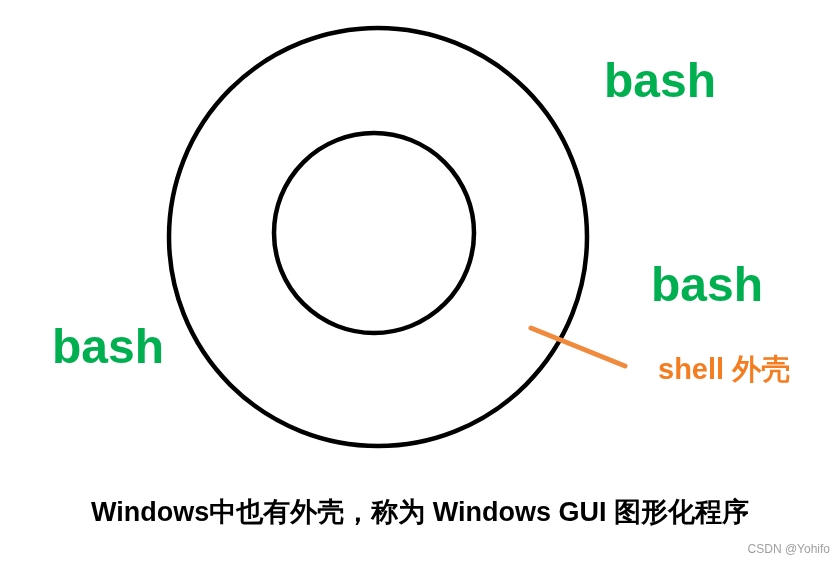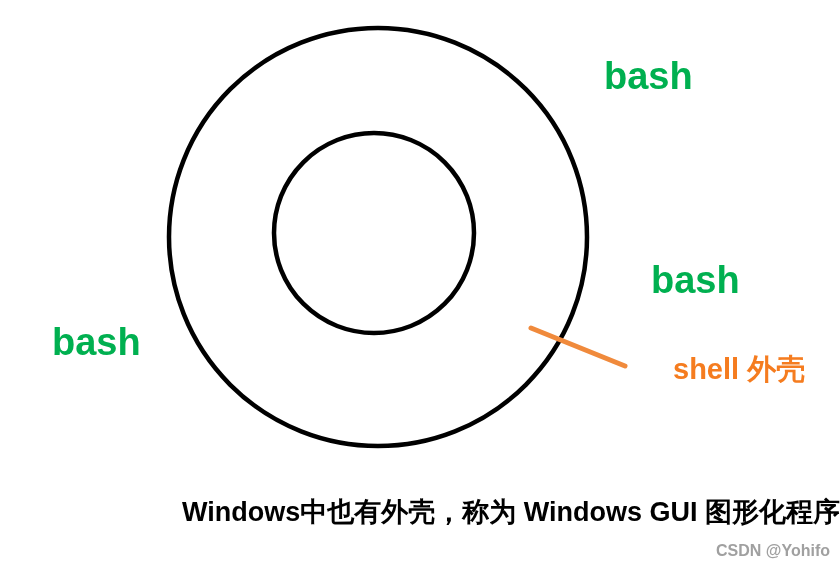--- a/index.html
+++ b/index.html
@@ -32,57 +32,56 @@
     stroke-width: 5;
     stroke-linecap: round;
   }
   .label {
     position: absolute;
     font-weight: 700;
     line-height: 1;
     white-space: nowrap;
   }
   .bash-label {
-    font-size: 38px;
+    font-size: 48px;
     color: var(--bash-text, #00b050);
   }
   .kernel-label {
     font-size: 30px;
     color: var(--kernel-text, #8b1a1e);
     left: 376px;
     top: 232px;
     transform: translate(-50%, -50%);
   }
   .bash-top-right { left: 604px; top: 57px; }
   .bash-right     { left: 651px; top: 261px; }
   .bash-left      { left: 52px;  top: 323px; }
   .shell-label {
     font-size: 29px;
     color: var(--shell-text, #f57c1f);
     left: 658px;
     top: 355px;
-    margin-left: 15px;
   }
   .caption {
     position: absolute;
     left: 0;
     top: 494px;
     width: 100%;
-    text-align: right;
+    text-align: center;
     font-size: 27px;
     font-weight: 700;
     color: var(--caption-text, #000000);
     white-space: nowrap;
   }
   .watermark {
     position: absolute;
     right: 10px;
     top: 542px;
-    font-size: 16px;
-    font-weight: 700;
+    font-size: 12px;
+    font-weight: 400;
     color: var(--watermark-text, #a0a0a0);
     white-space: nowrap;
   }
 </style>
 </head>
 <body>
 
 <div class="canvas">
 
   <svg class="diagram-svg" viewBox="0 0 840 568" xmlns="http://www.w3.org/2000/svg">

